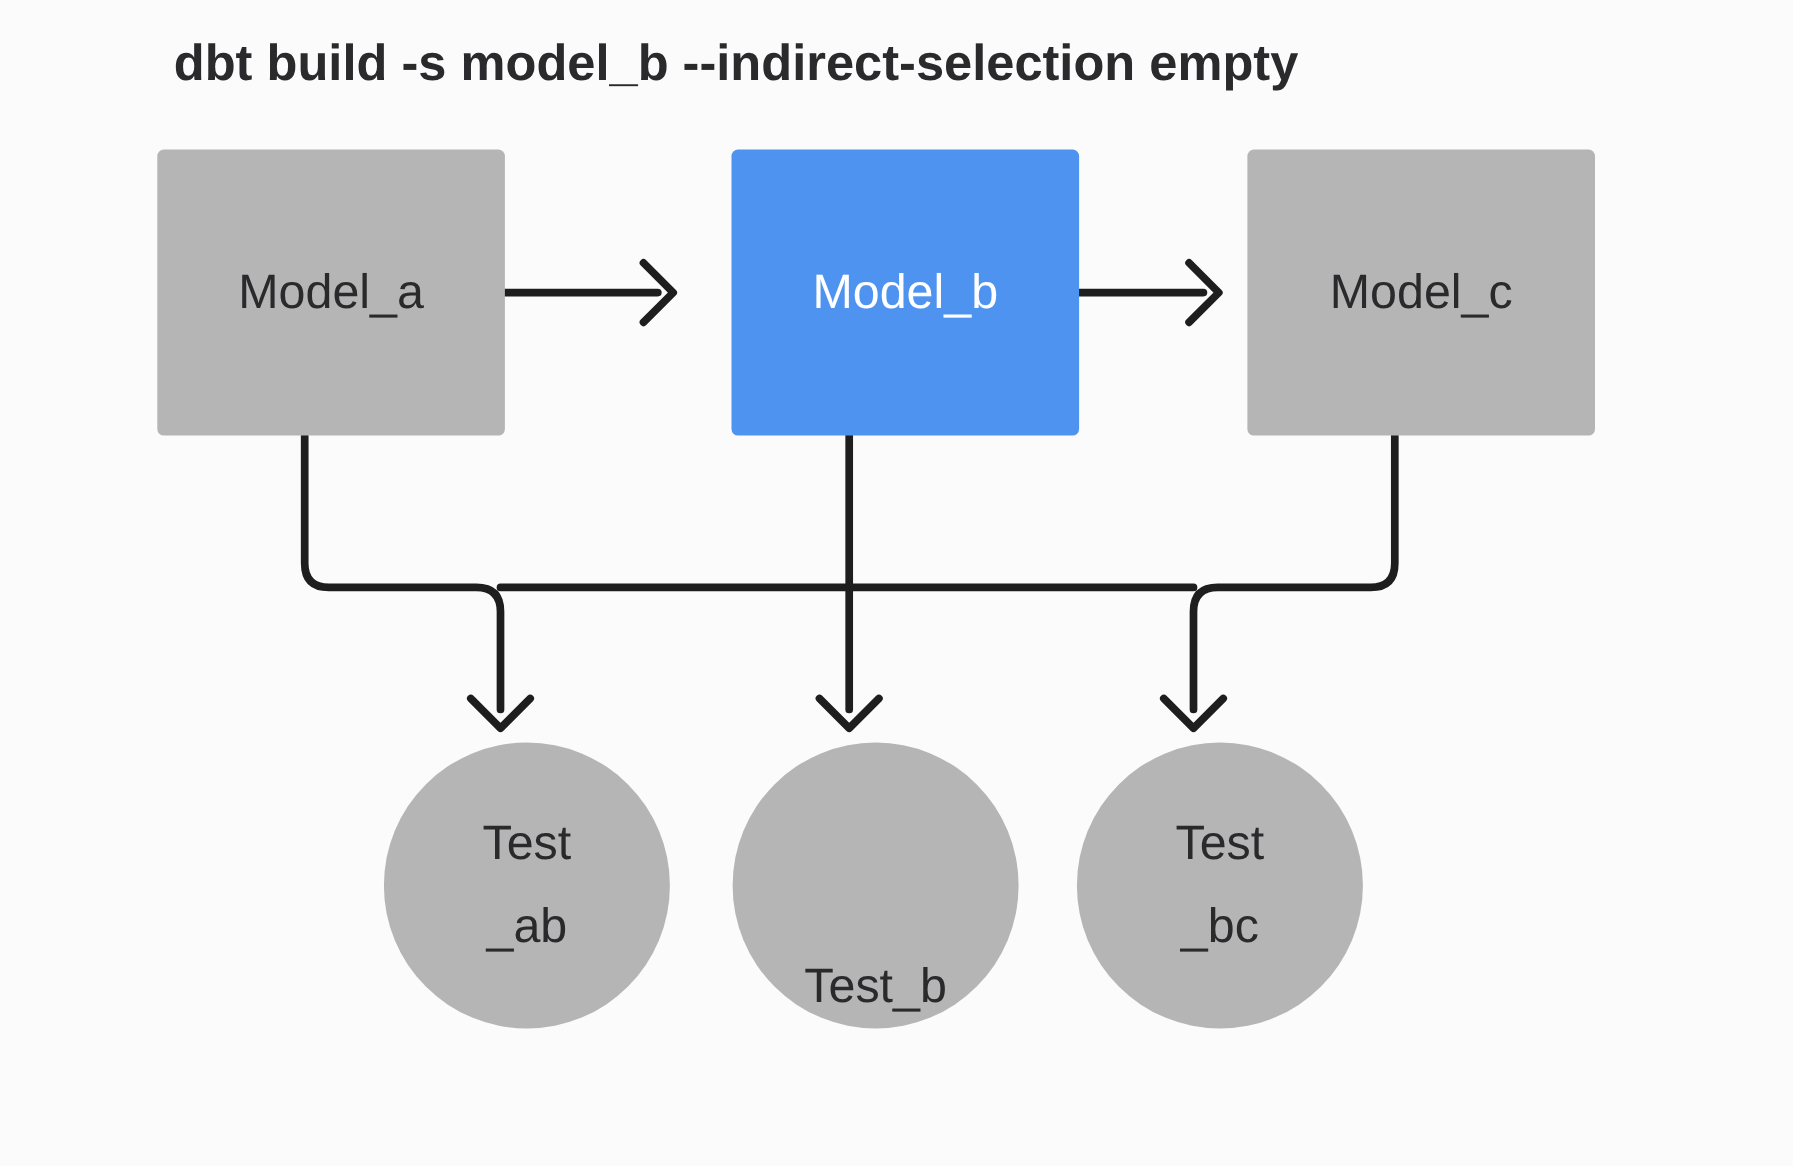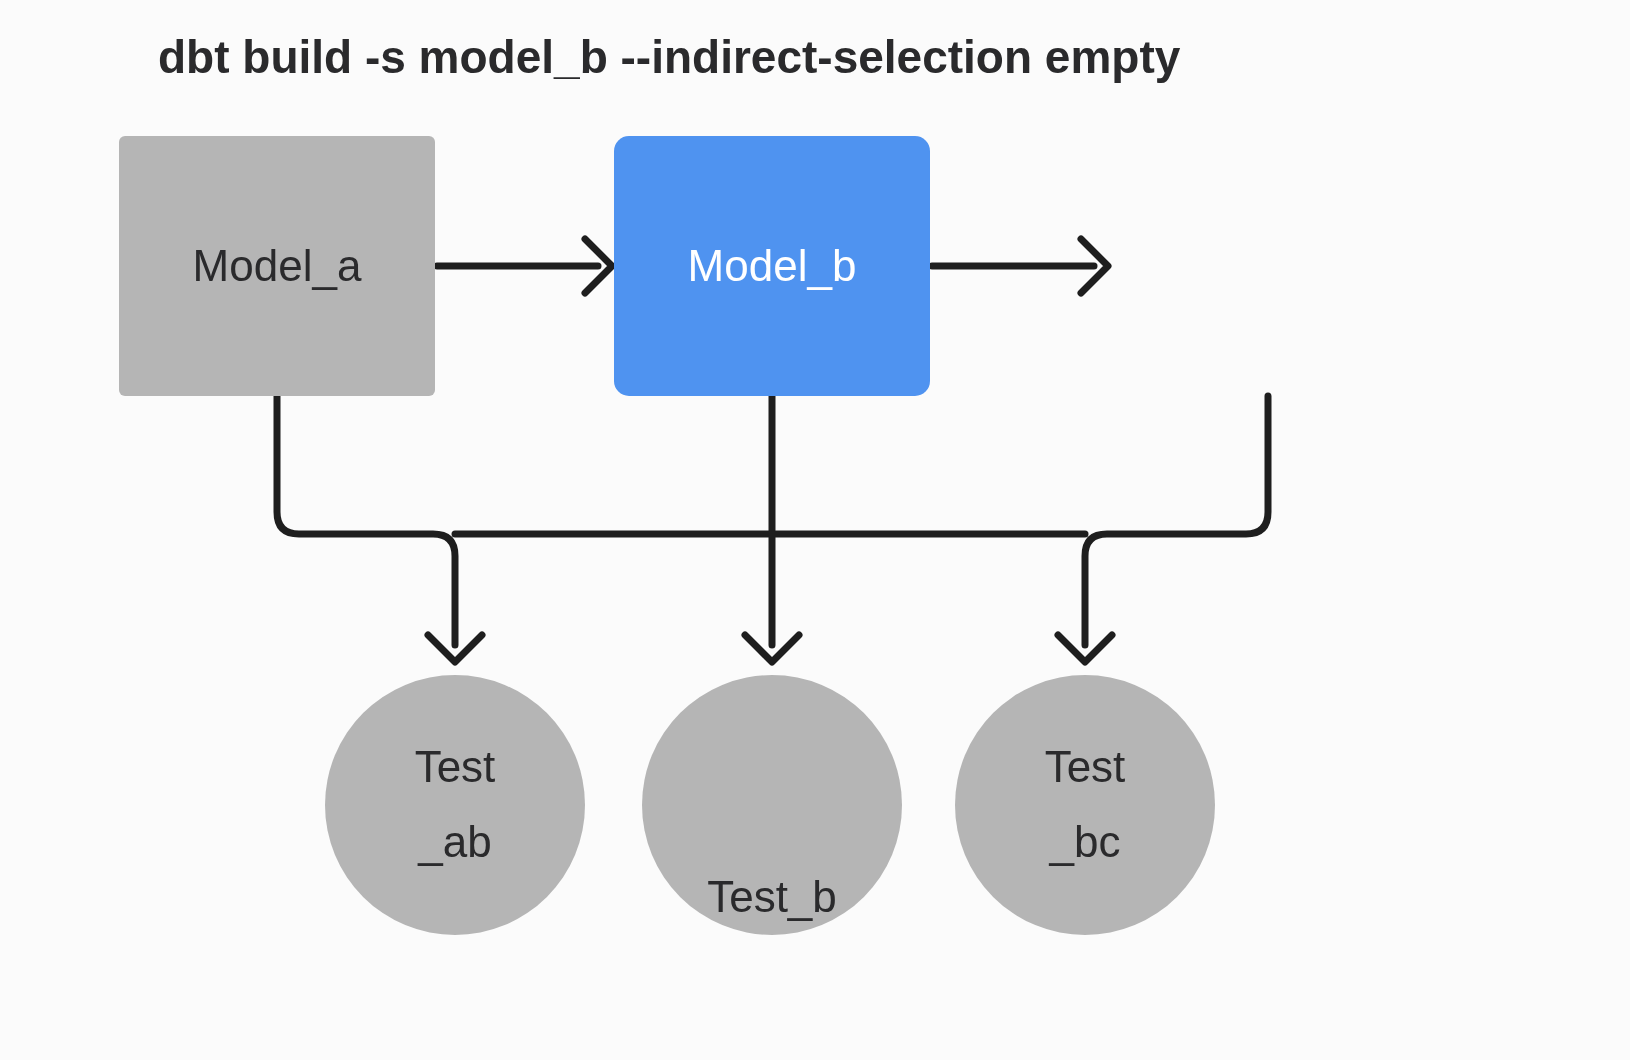--- a/index.html
+++ b/index.html
@@ -32,20 +32,21 @@
     stroke-linejoin: round;
   }
 
   .node {
     position: absolute;
     display: flex;
     align-items: center;
     justify-content: center;
     text-align: center;
     flex-direction: column;
+    margin-left: 24px;
   }
   .box {
     width: 316px;
     height: 260px;
     top: 136px;
     border-radius: 6px;
     background: var(--node_gray, #b5b5b5);
     font-size: 44px;
     color: var(--text_dark, #2a2a2c);
   }
@@ -58,21 +59,21 @@
     height: 260px;
     top: 675px;
     border-radius: 50%;
     background: var(--node_gray, #b5b5b5);
     font-size: 44px;
     line-height: 1.7;
     color: var(--text_dark, #2a2a2c);
   }
 
   #model-a { left: 119px; }
-  #model-b { left: 614px; border-radius: 15px; }
+  #model-b { left: 641px; }
   #model-c { left: 1110px; }
   #test-ab { left: 325px; }
   #test-b  { left: 642px; justify-content: flex-end; }
   #test-bc { left: 955px; }
 </style>
 </head>
 <body>
 
 <div class="canvas">
 
@@ -99,20 +100,23 @@
   </svg>
 
   <div class="node box" id="model-a">
     <span>Model_a</span>
   </div>
 
   <div class="node box selected" id="model-b">
     <span>Model_b</span>
   </div>
 
+  <div class="node box" id="model-c">
+    <span>Model_c</span>
+  </div>
 
   <div class="node circle" id="test-ab">
     <span>Test</span>
     <span>_ab</span>
   </div>
 
   <div class="node circle" id="test-b">
     <span>Test_b</span>
   </div>
 

